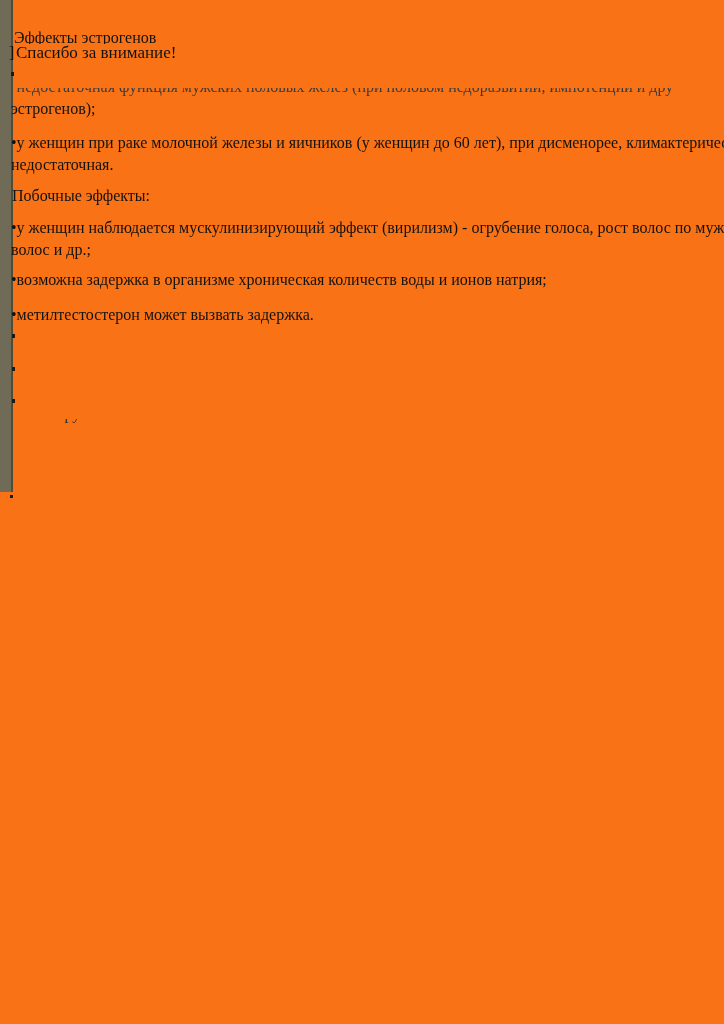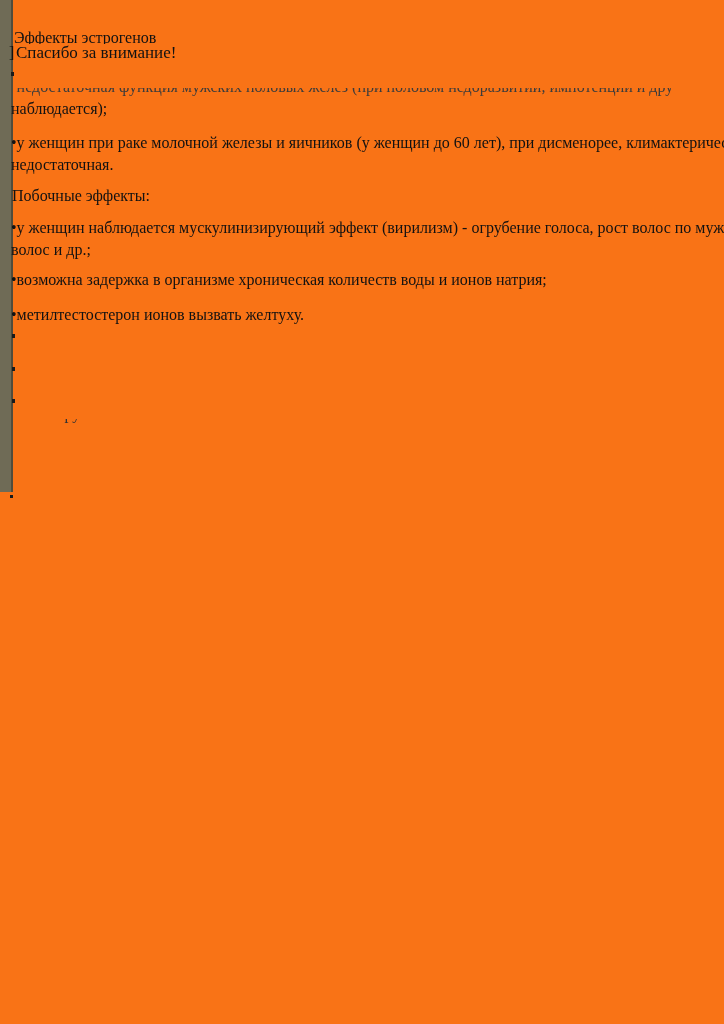--- a/index.html
+++ b/index.html
@@ -55,33 +55,33 @@
 
   <div class="t" style="left:9px; top:43px; font-size:16px;">]</div>
 
   <div class="t big" style="left:16px; top:43px;">Спасибо за внимание!</div>
 
   <div class="fragment" style="left:11px; top:72px; width:3px; height:4px;"></div>
 
   <div class="t clip-top faded" style="left:11px; top:88px; height:9px; width:660px;">
     <span style="margin-top:-11px;">•недостаточная функция мужских половых желез (при половом недоразвитии, импотенции и других</span>
   </div>
-  <div class="t" style="left:11px; top:99px;">наблюдается);</div>
+  <div class="t" style="left:11px; top:99px;">эстрогенов);</div>
 
   <div class="t" style="left:11px; top:133px;">•у женщин при раке молочной железы и яичников (у женщин до 60 лет), при дисменорее, климактерических</div>
   <div class="t" style="left:11px; top:155px;">недостаточная.</div>
 
   <div class="t" style="left:12px; top:186px;">Побочные эффекты:</div>
 
   <div class="t" style="left:11px; top:218px;">•у женщин наблюдается мускулинизирующий эффект (вирилизм) - огрубение голоса, рост волос по мужскому</div>
   <div class="t" style="left:11px; top:240px;">волос и др.;</div>
 
   <div class="t" style="left:11px; top:270px;">•возможна задержка в организме хроническая количеств воды и ионов натрия;</div>
 
-  <div class="t" style="left:11px; top:305px;">•метилтестостерон ионов вызвать желтуху.</div>
+  <div class="t" style="left:11px; top:305px;">•метилтестостерон может вызвать задержка.</div>
 
   <div class="fragment" style="left:12px; top:334px; width:3px; height:4px;"></div>
   <div class="fragment" style="left:12px; top:367px; width:3px; height:4px;"></div>
   <div class="fragment" style="left:12px; top:399px; width:3px; height:4px;"></div>
 
   <div class="t clip-top very-faded" style="left:11px; top:419px; height:5px; width:230px;">
     <span style="margin-top:-15px;">синтезируемым в печени.</span>
   </div>
 
   <div class="fragment" style="left:10px; top:495px; width:3px; height:3px;"></div>

